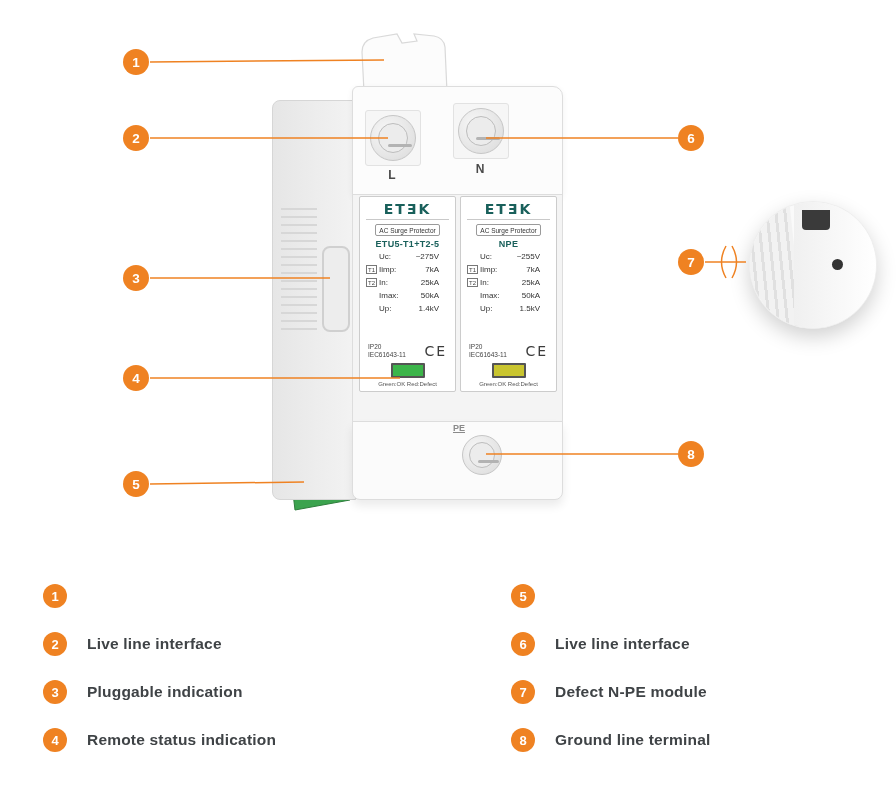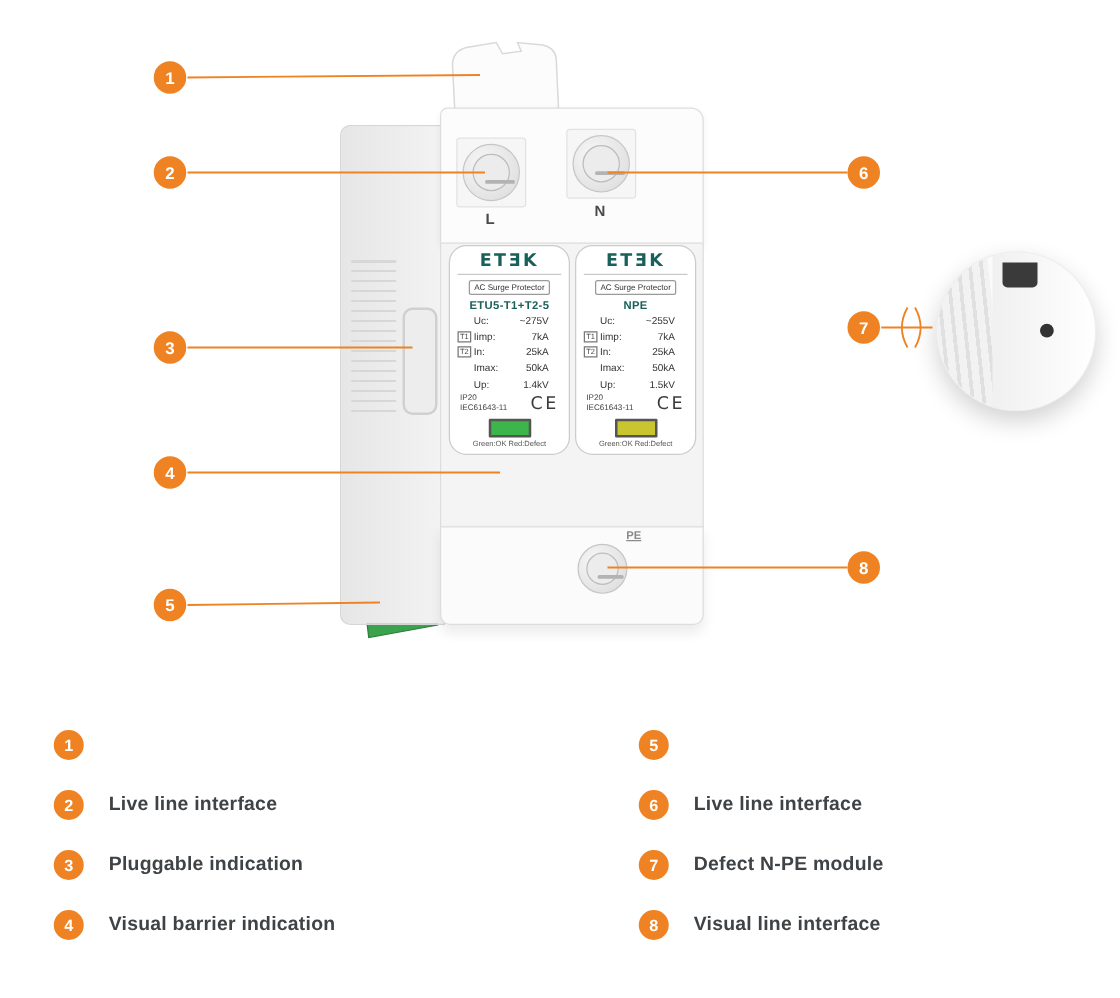--- a/index.html
+++ b/index.html
@@ -24,22 +24,22 @@
     background:radial-gradient(circle at 35% 35%,#f7f7f7,#dadada);border:1px solid #c6c6c6;}
   .screw-inner{position:absolute;width:28px;height:28px;left:7px;top:7px;border-radius:50%;
     background:#ececec;border:1px solid #bdbdbd;}
   .screw-slot{position:absolute;left:9px;top:19.5px;width:24px;height:3px;background:#b3b3b3;border-radius:2px;}
   .screw.small{width:38px;height:38px;}
   .screw.small .screw-inner{width:24px;height:24px;left:6px;top:6px;}
   .screw.small .screw-slot{left:8px;top:17px;width:21px;}
   .term-label{position:absolute;z-index:4;font-size:12px;font-weight:600;color:#4a4a4a;text-align:center;width:24px;}
   .pe-label{position:absolute;z-index:4;font-size:9px;font-weight:600;color:#8a8a8a;text-align:center;width:38px;}
   
-  .module{position:absolute;top:196px;width:97px;height:168px;z-index:3;background:#ffffff;
-    border:1px solid #cccccc;border-radius:14px;display:flex;flex-direction:column;box-sizing:border-box;padding-top:4px;}
+  .module{position:absolute;top:196px;width:97px;height:196px;z-index:3;background:#ffffff;
+    border:1px solid #cccccc;border-radius:2px;display:flex;flex-direction:column;box-sizing:border-box;padding-top:4px;}
   .module.left{left:359px;} .module.right{left:460px;}
   .m-brand{font-weight:700;font-size:14px;letter-spacing:2px;color:#19605b;text-align:center;
     border-bottom:1px solid #c9c9c9;margin:0 6px 2px 6px;padding-bottom:2px;font-family:"DejaVu Sans",sans-serif;}
   .m-type{border:1px solid #9a9a9a;border-radius:2px;font-size:6.5px;color:#333;padding:1.5px 3px;margin:2px auto 1px auto;width:fit-content;}
   .m-model{font-size:9px;font-weight:700;color:#19605b;text-align:center;margin:2px 0 3px 0;letter-spacing:0.3px;}
   .spec-row{display:flex;height:13px;font-size:8px;color:#333;padding:0 6px;}
   .spec-tag{width:11px;height:9px;border:0.5px solid #777;font-size:6px;line-height:9px;text-align:center;color:#444;margin-right:2px;flex:none;box-sizing:border-box;}
   .spec-tag:empty{visibility:hidden;}
   .spec-label{width:27px;}
   .spec-value{flex:1;text-align:right;padding-right:10px;}
@@ -97,21 +97,21 @@
   </div>
   <div class="screw" style="left:458px;top:108px;">
     <div class="screw-inner">
         <div class="screw-slot"></div>
       </div>
   </div>
 
   <div class="term-label" style="left:380px;top:168px;">L</div>
   <div class="term-label" style="left:468px;top:162px;">N</div>
 
-  <div class="pe-label" style="left:488px;top:423px;text-decoration:underline;">PE</div>
+  <div class="pe-label" style="left:440px;top:423px;text-decoration:underline;">PE</div>
   <div class="screw small" style="left:462px;top:435px;">
     <div class="screw-inner">
         <div class="screw-slot"></div>
       </div>
   </div>
 
   <div class="module left">
     <div class="m-brand">ETƎK</div>
     <div class="m-type">AC Surge Protector</div>
     <div class="m-model">ETU5-T1+T2-5</div>
@@ -227,35 +227,35 @@
     <div class="legend-row">
       <div class="legend-num">2</div>
       <div class="legend-label">Live line interface</div>
     </div>
     <div class="legend-row">
       <div class="legend-num">3</div>
       <div class="legend-label">Pluggable indication</div>
     </div>
     <div class="legend-row">
       <div class="legend-num">4</div>
-      <div class="legend-label">Visual barrier indication</div>
+      <div class="legend-label">Remote status indication</div>
     </div>
   </div>
 
   <div class="legend-col right">
     <div class="legend-row">
       <div class="legend-num">5</div>
     </div>
     <div class="legend-row">
       <div class="legend-num">6</div>
       <div class="legend-label">Live line interface</div>
     </div>
     <div class="legend-row">
       <div class="legend-num">7</div>
       <div class="legend-label">Defect N-PE module</div>
     </div>
     <div class="legend-row">
       <div class="legend-num">8</div>
-      <div class="legend-label">Visual line interface</div>
+      <div class="legend-label">Ground line terminal</div>
     </div>
   </div>
 
 </div>
 
 </body></html>

